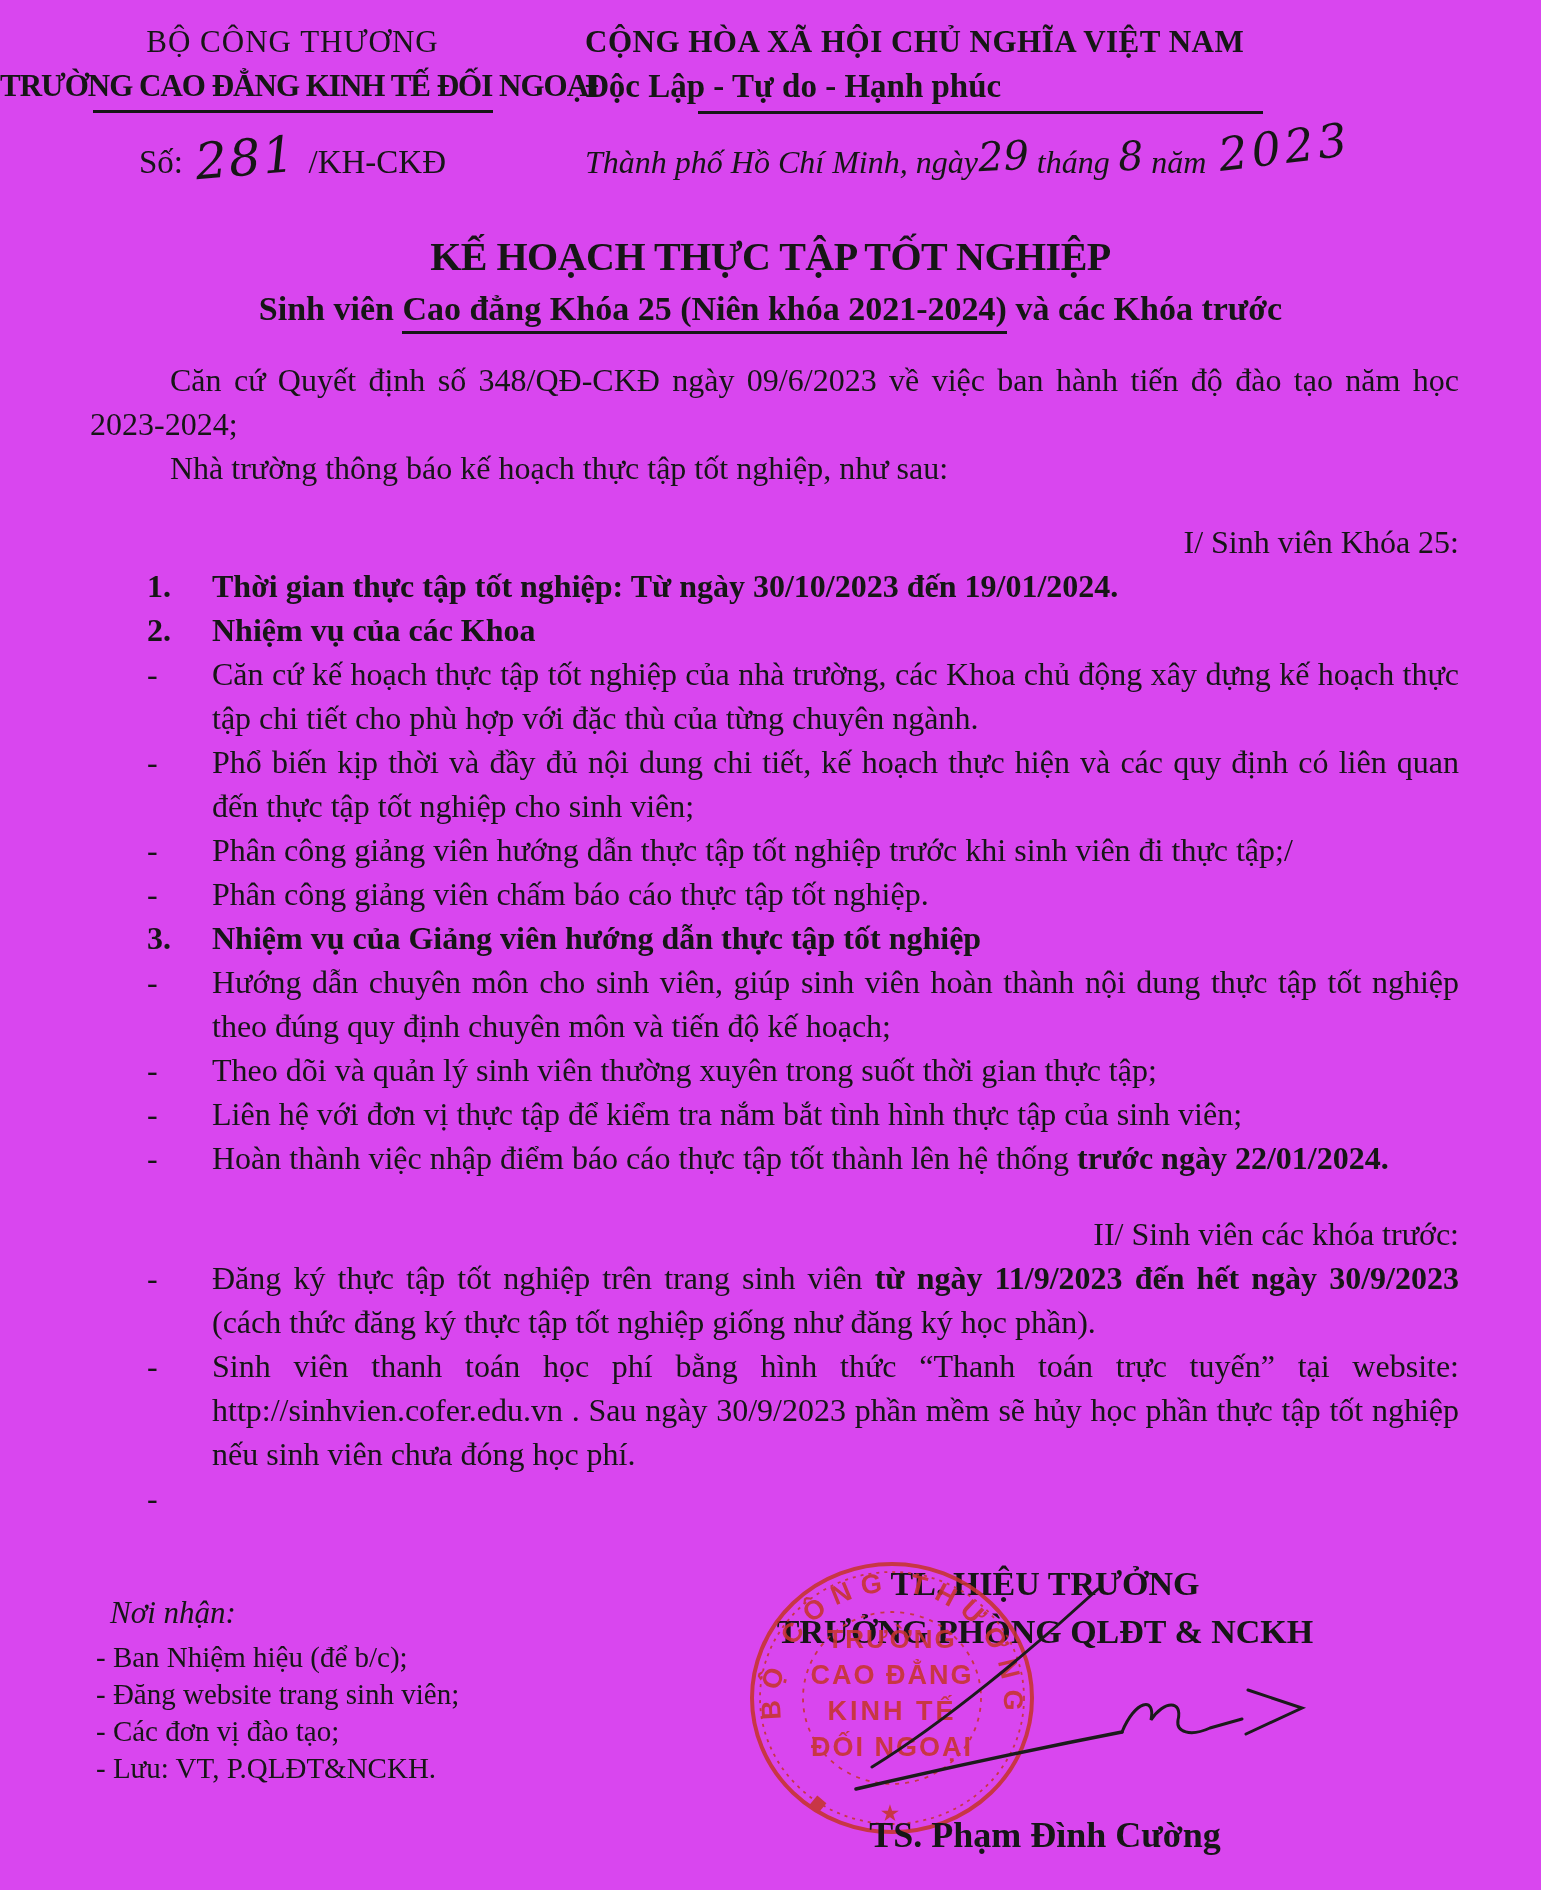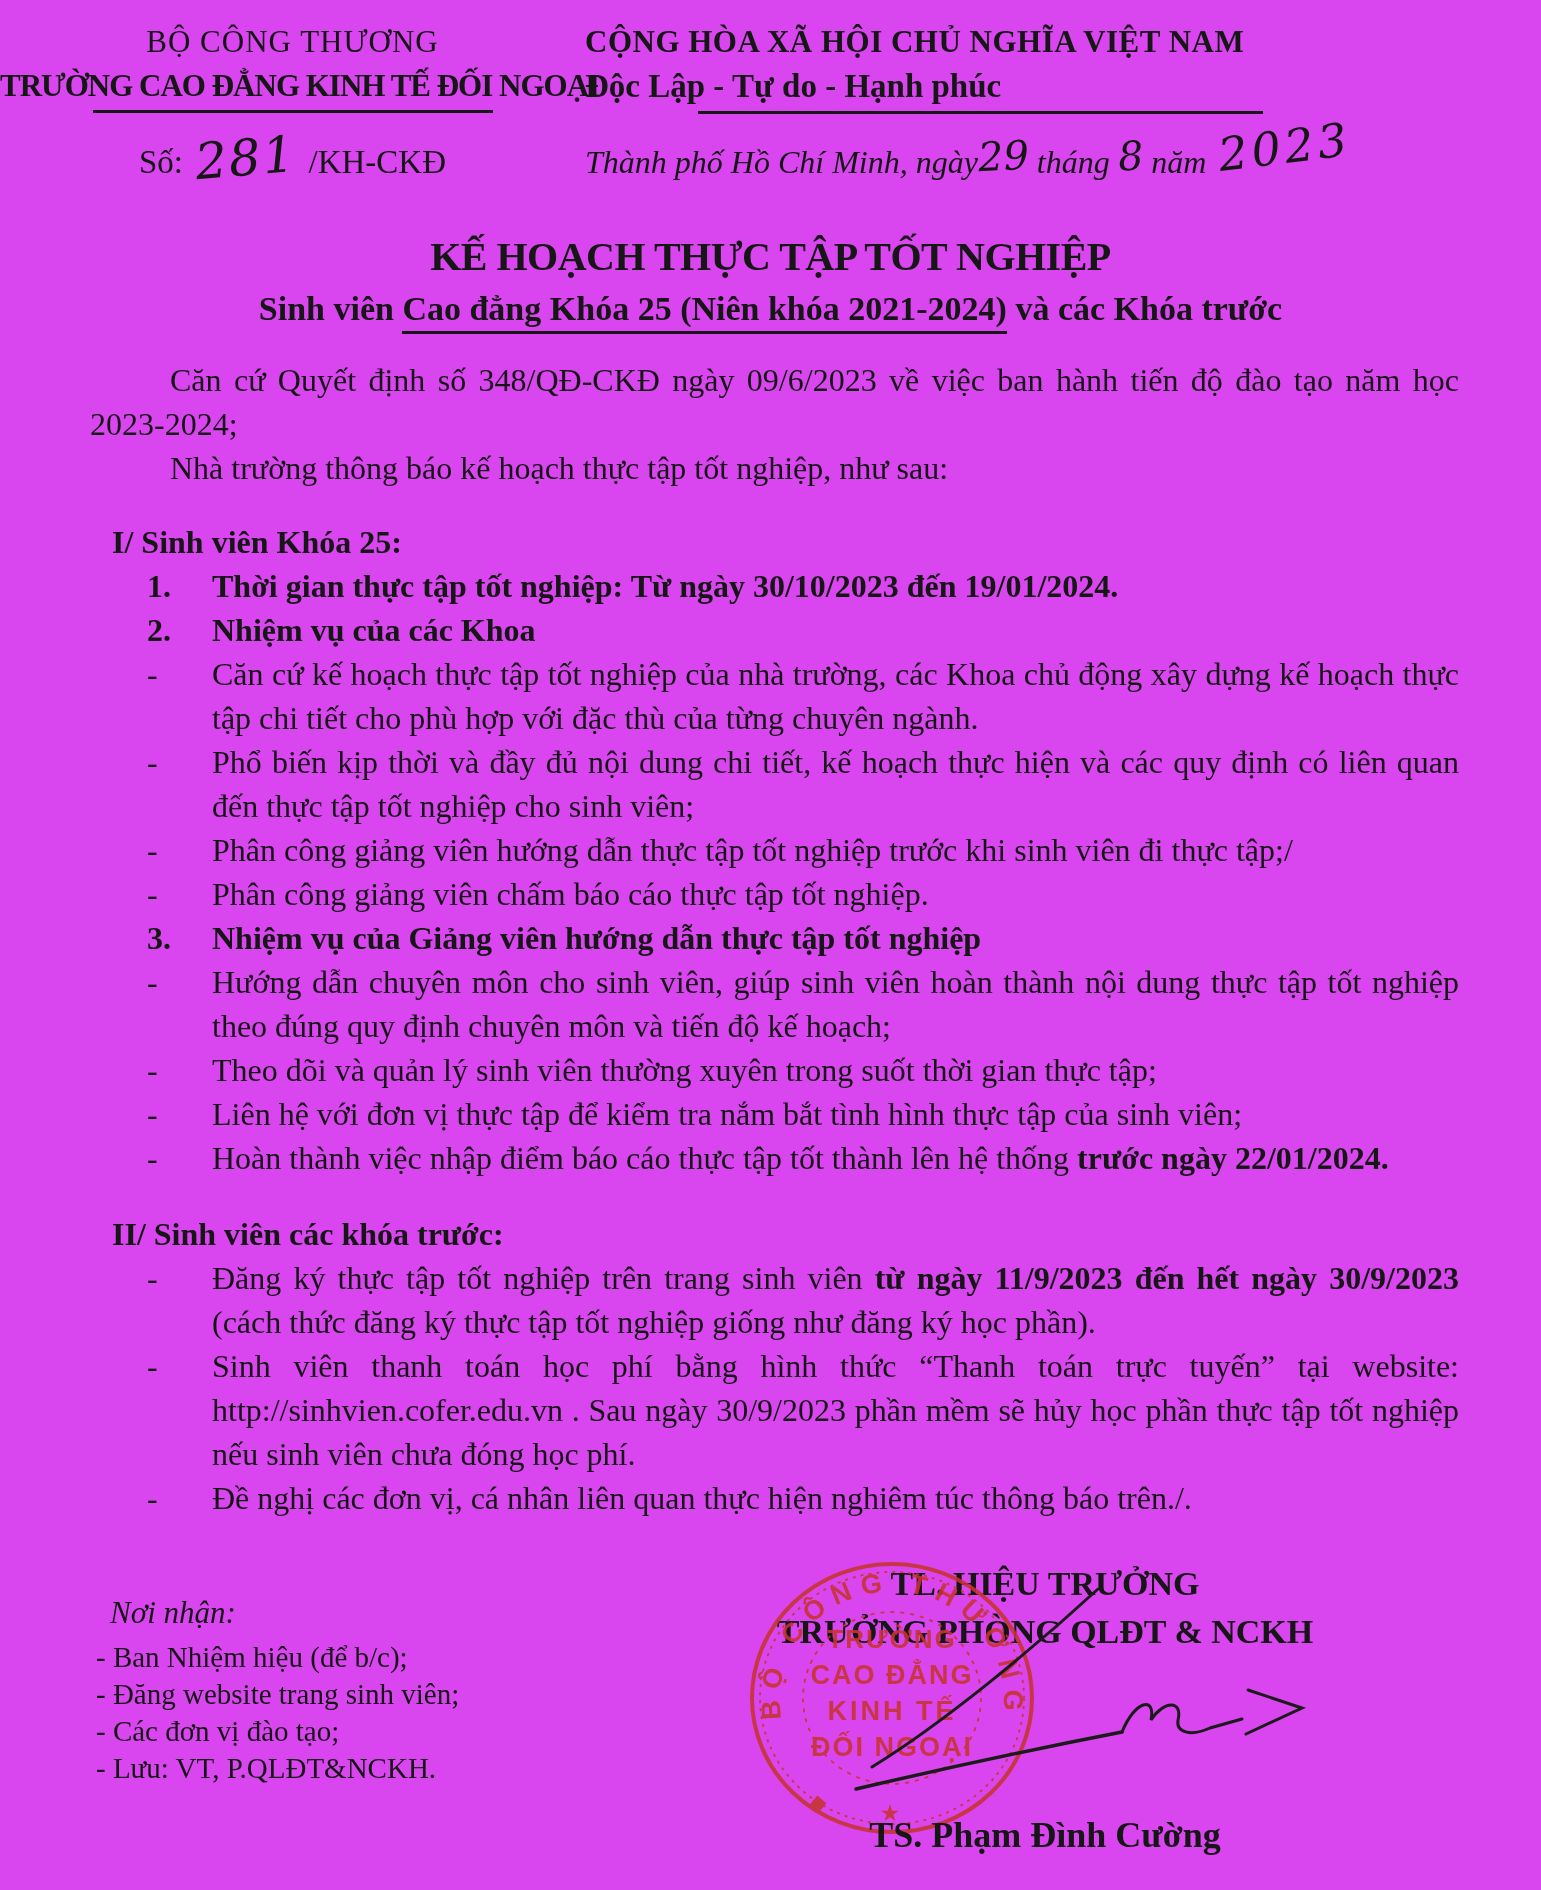--- a/index.html
+++ b/index.html
@@ -31,21 +31,21 @@
   .d-month{font-size:40px;display:inline-block;transform:rotate(-4deg);position:relative;top:-3px;}
   .d-year{font-size:46px;display:inline-block;transform:rotate(-7deg);position:relative;top:-10px;margin-left:12px;letter-spacing:4px;}
   
   .titleblock{text-align:center;margin-top:48px;}
   .title-main{font-size:40px;font-weight:bold;letter-spacing:-0.5px;}
   .title-sub{font-size:34px;font-weight:bold;margin-top:10px;}
   .title-sub .ul{border-bottom:3px solid #161616;padding-bottom:4px;}
   
   .docbody{margin:30px 82px 0 90px;font-size:32px;line-height:44px;text-align:justify;}
   .para{text-indent:80px;}
-  .hsec{font-weight:bold;margin-left:22px;margin-top:30px;text-align:left;}
+  .hsec{font-weight:normal;margin-left:22px;margin-top:30px;text-align:right;}
   .hsec2{margin-top:32px;}
   .li{position:relative;padding-left:122px;}
   .li .marker{position:absolute;left:57px;top:0;}
   .li-num .marker,.li-num .txt{font-weight:bold;}
   .li b{font-weight:bold;}
   
   .recipients{position:absolute;left:96px;top:1594px;font-size:29px;line-height:37px;}
   .recipients .label{font-weight:normal;font-style:italic;font-size:31px;margin-bottom:8px;margin-left:14px;}
   .signblock{position:absolute;left:640px;top:1560px;width:810px;text-align:center;font-weight:bold;font-size:34px;line-height:48px;}
   .signer{position:absolute;left:690px;top:1814px;width:710px;text-align:center;font-weight:bold;font-size:36px;}
@@ -95,21 +95,21 @@
 
     <div class="li"><span class="marker">-</span><span>Hướng dẫn chuyên môn cho sinh viên, giúp sinh viên hoàn thành nội dung thực tập tốt nghiệp theo đúng quy định chuyên môn và tiến độ kế hoạch;</span></div>
     <div class="li"><span class="marker">-</span><span>Theo dõi và quản lý sinh viên thường xuyên trong suốt thời gian thực tập;</span></div>
     <div class="li"><span class="marker">-</span><span>Liên hệ với đơn vị thực tập để kiểm tra nắm bắt tình hình thực tập của sinh viên;</span></div>
     <div class="li"><span class="marker">-</span><span>Hoàn thành việc nhập điểm báo cáo thực tập tốt thành lên hệ thống </span><b>trước ngày 22/01/2024.</b></div>
 
     <div class="hsec hsec2">II/ Sinh viên các khóa trước:</div>
 
     <div class="li"><span class="marker">-</span><span>Đăng ký thực tập tốt nghiệp trên trang sinh viên </span><b>từ ngày 11/9/2023 đến hết ngày 30/9/2023</b><span> (cách thức đăng ký thực tập tốt nghiệp giống như đăng ký học phần).</span></div>
     <div class="li"><span class="marker">-</span><span>Sinh viên thanh toán học phí bằng hình thức “Thanh toán trực tuyến” tại website: http://sinhvien.cofer.edu.vn . Sau ngày 30/9/2023 phần mềm sẽ hủy học phần thực tập tốt nghiệp nếu sinh viên chưa đóng học phí.</span></div>
-    <div class="li"><span class="marker">-</span><span>Đề nghị các đơn vị, cá nhân liên quan thực hiện nghiêm túc thông báo trên./.</span></div>
+    <div class="li"><span class="marker">-</span></div>
   </div>
 
   <div class="recipients">
     <div class="label">Nơi nhận:</div>
     <div>- Ban Nhiệm hiệu (để b/c);</div>
     <div>- Đăng website trang sinh viên;</div>
     <div>- Các đơn vị đào tạo;</div>
     <div>- Lưu: VT, P.QLĐT&amp;NCKH.</div>
   </div>
 

